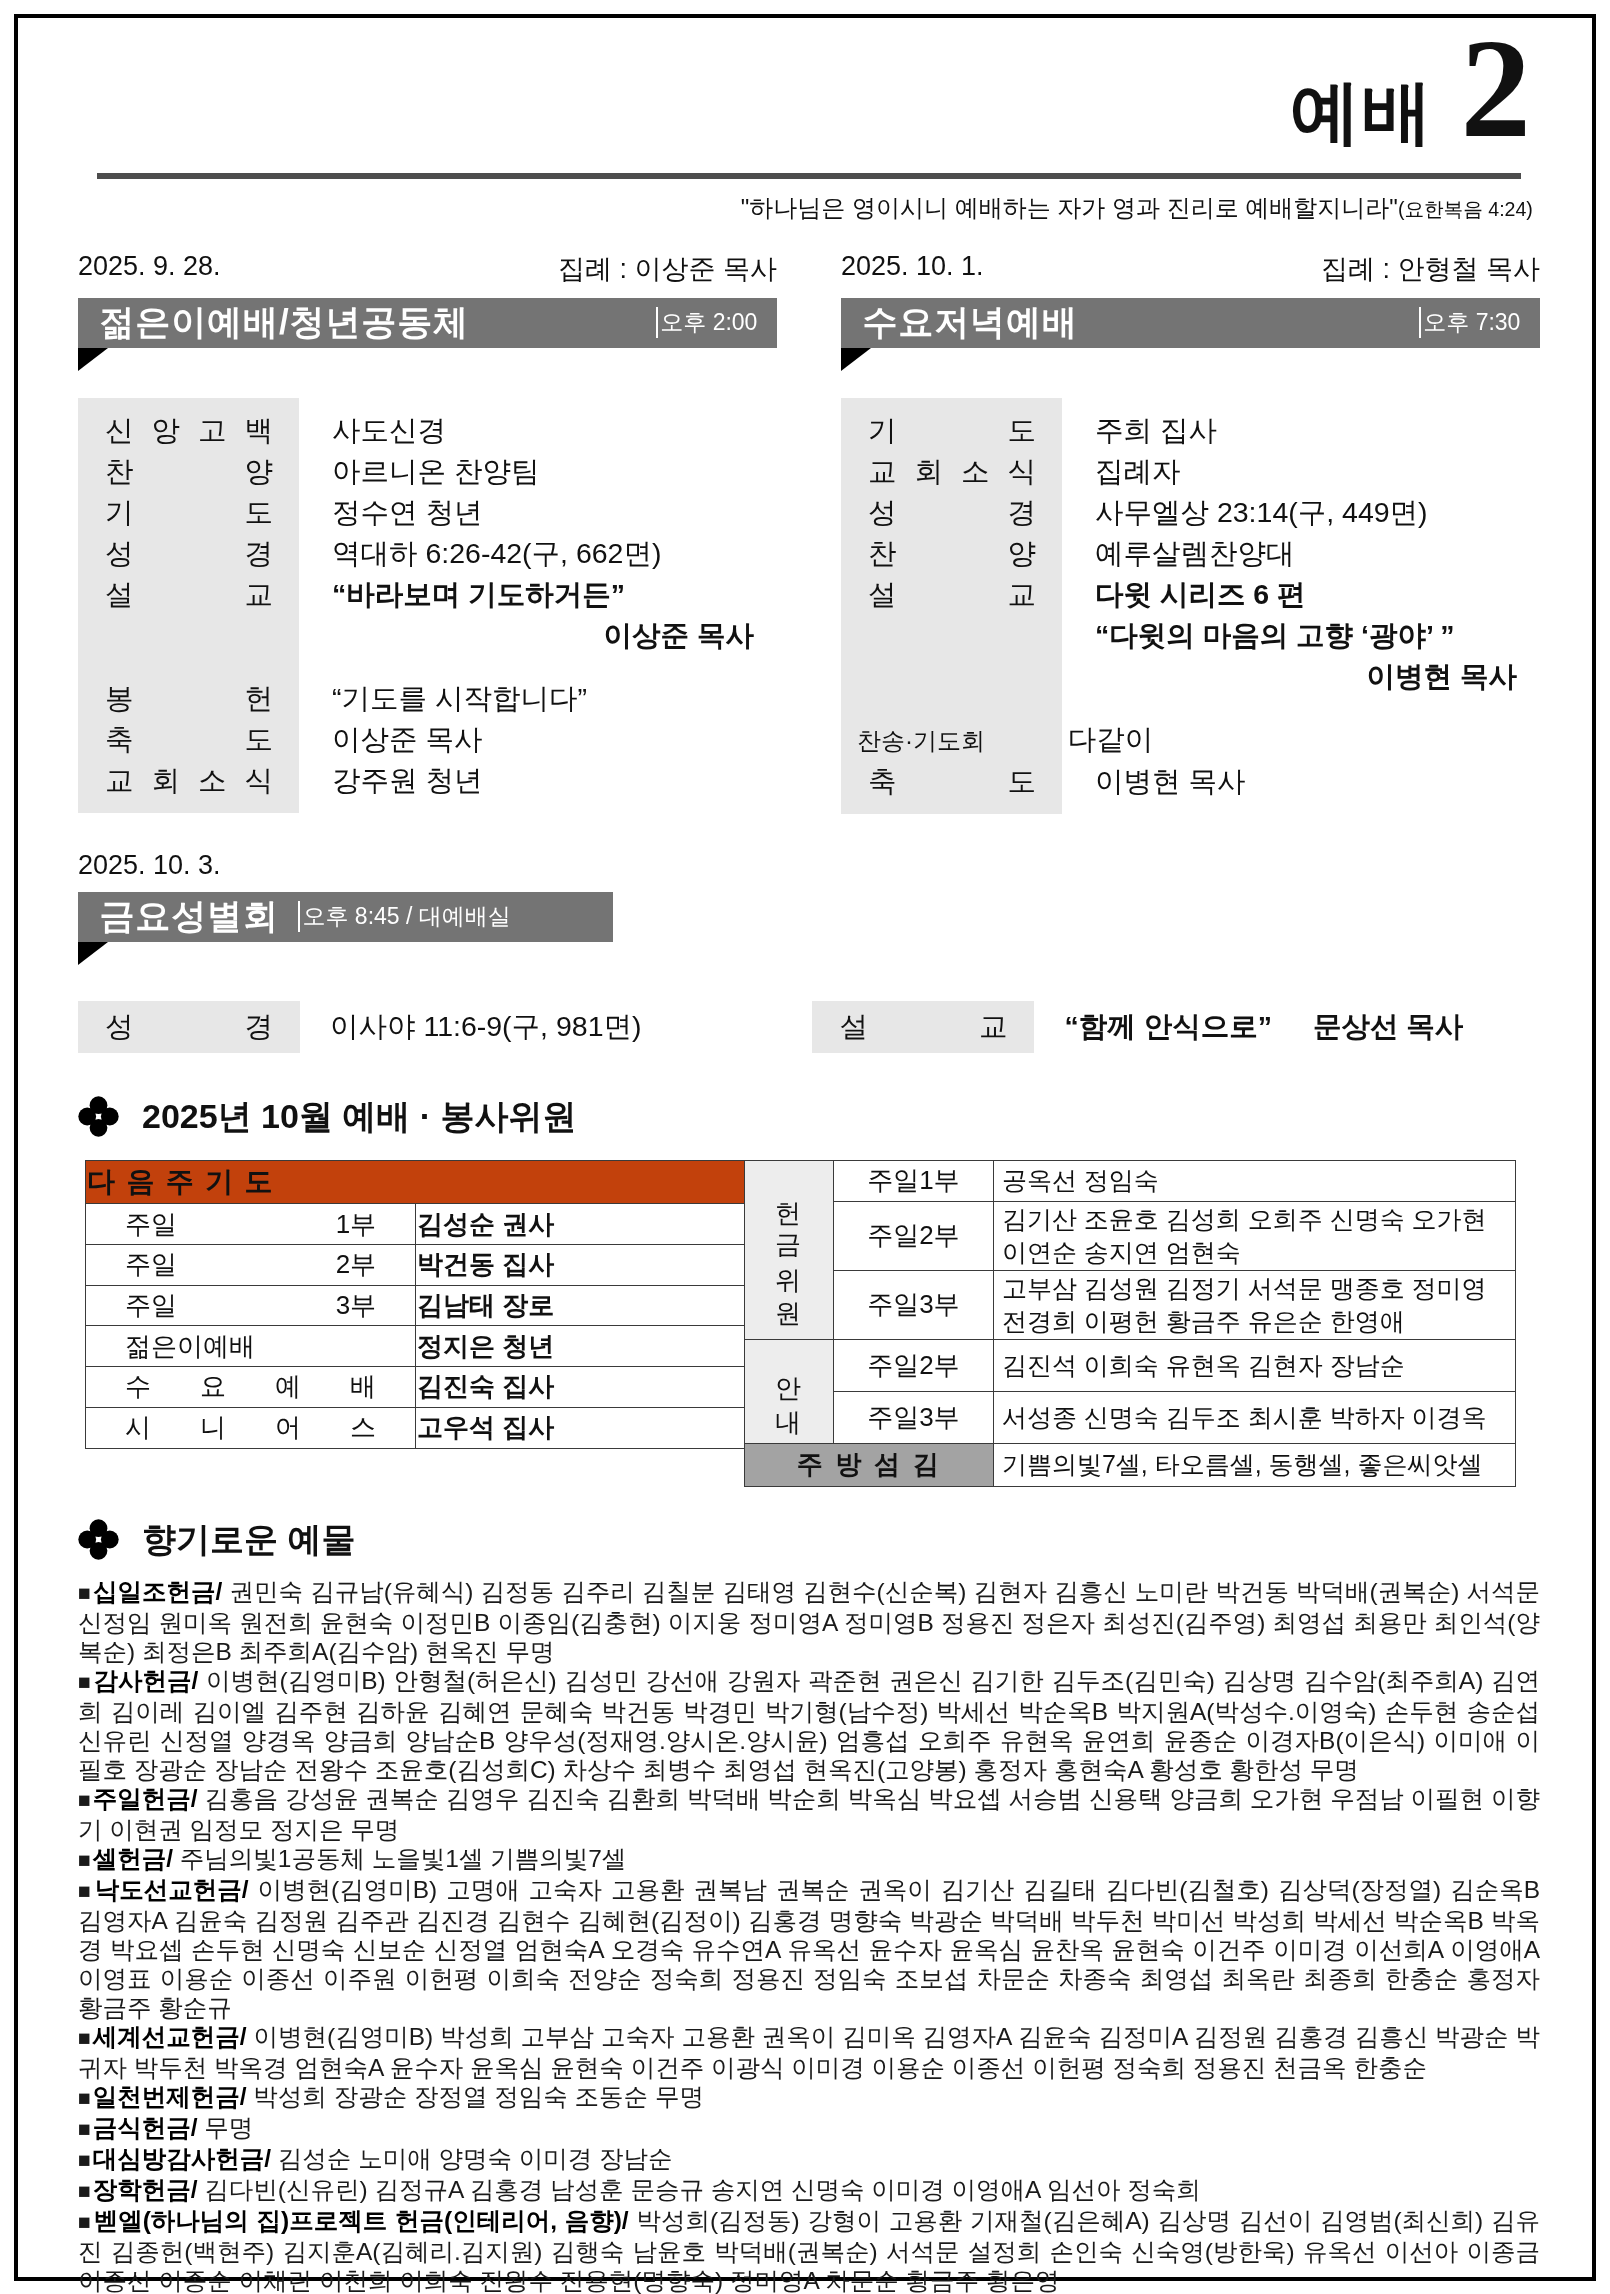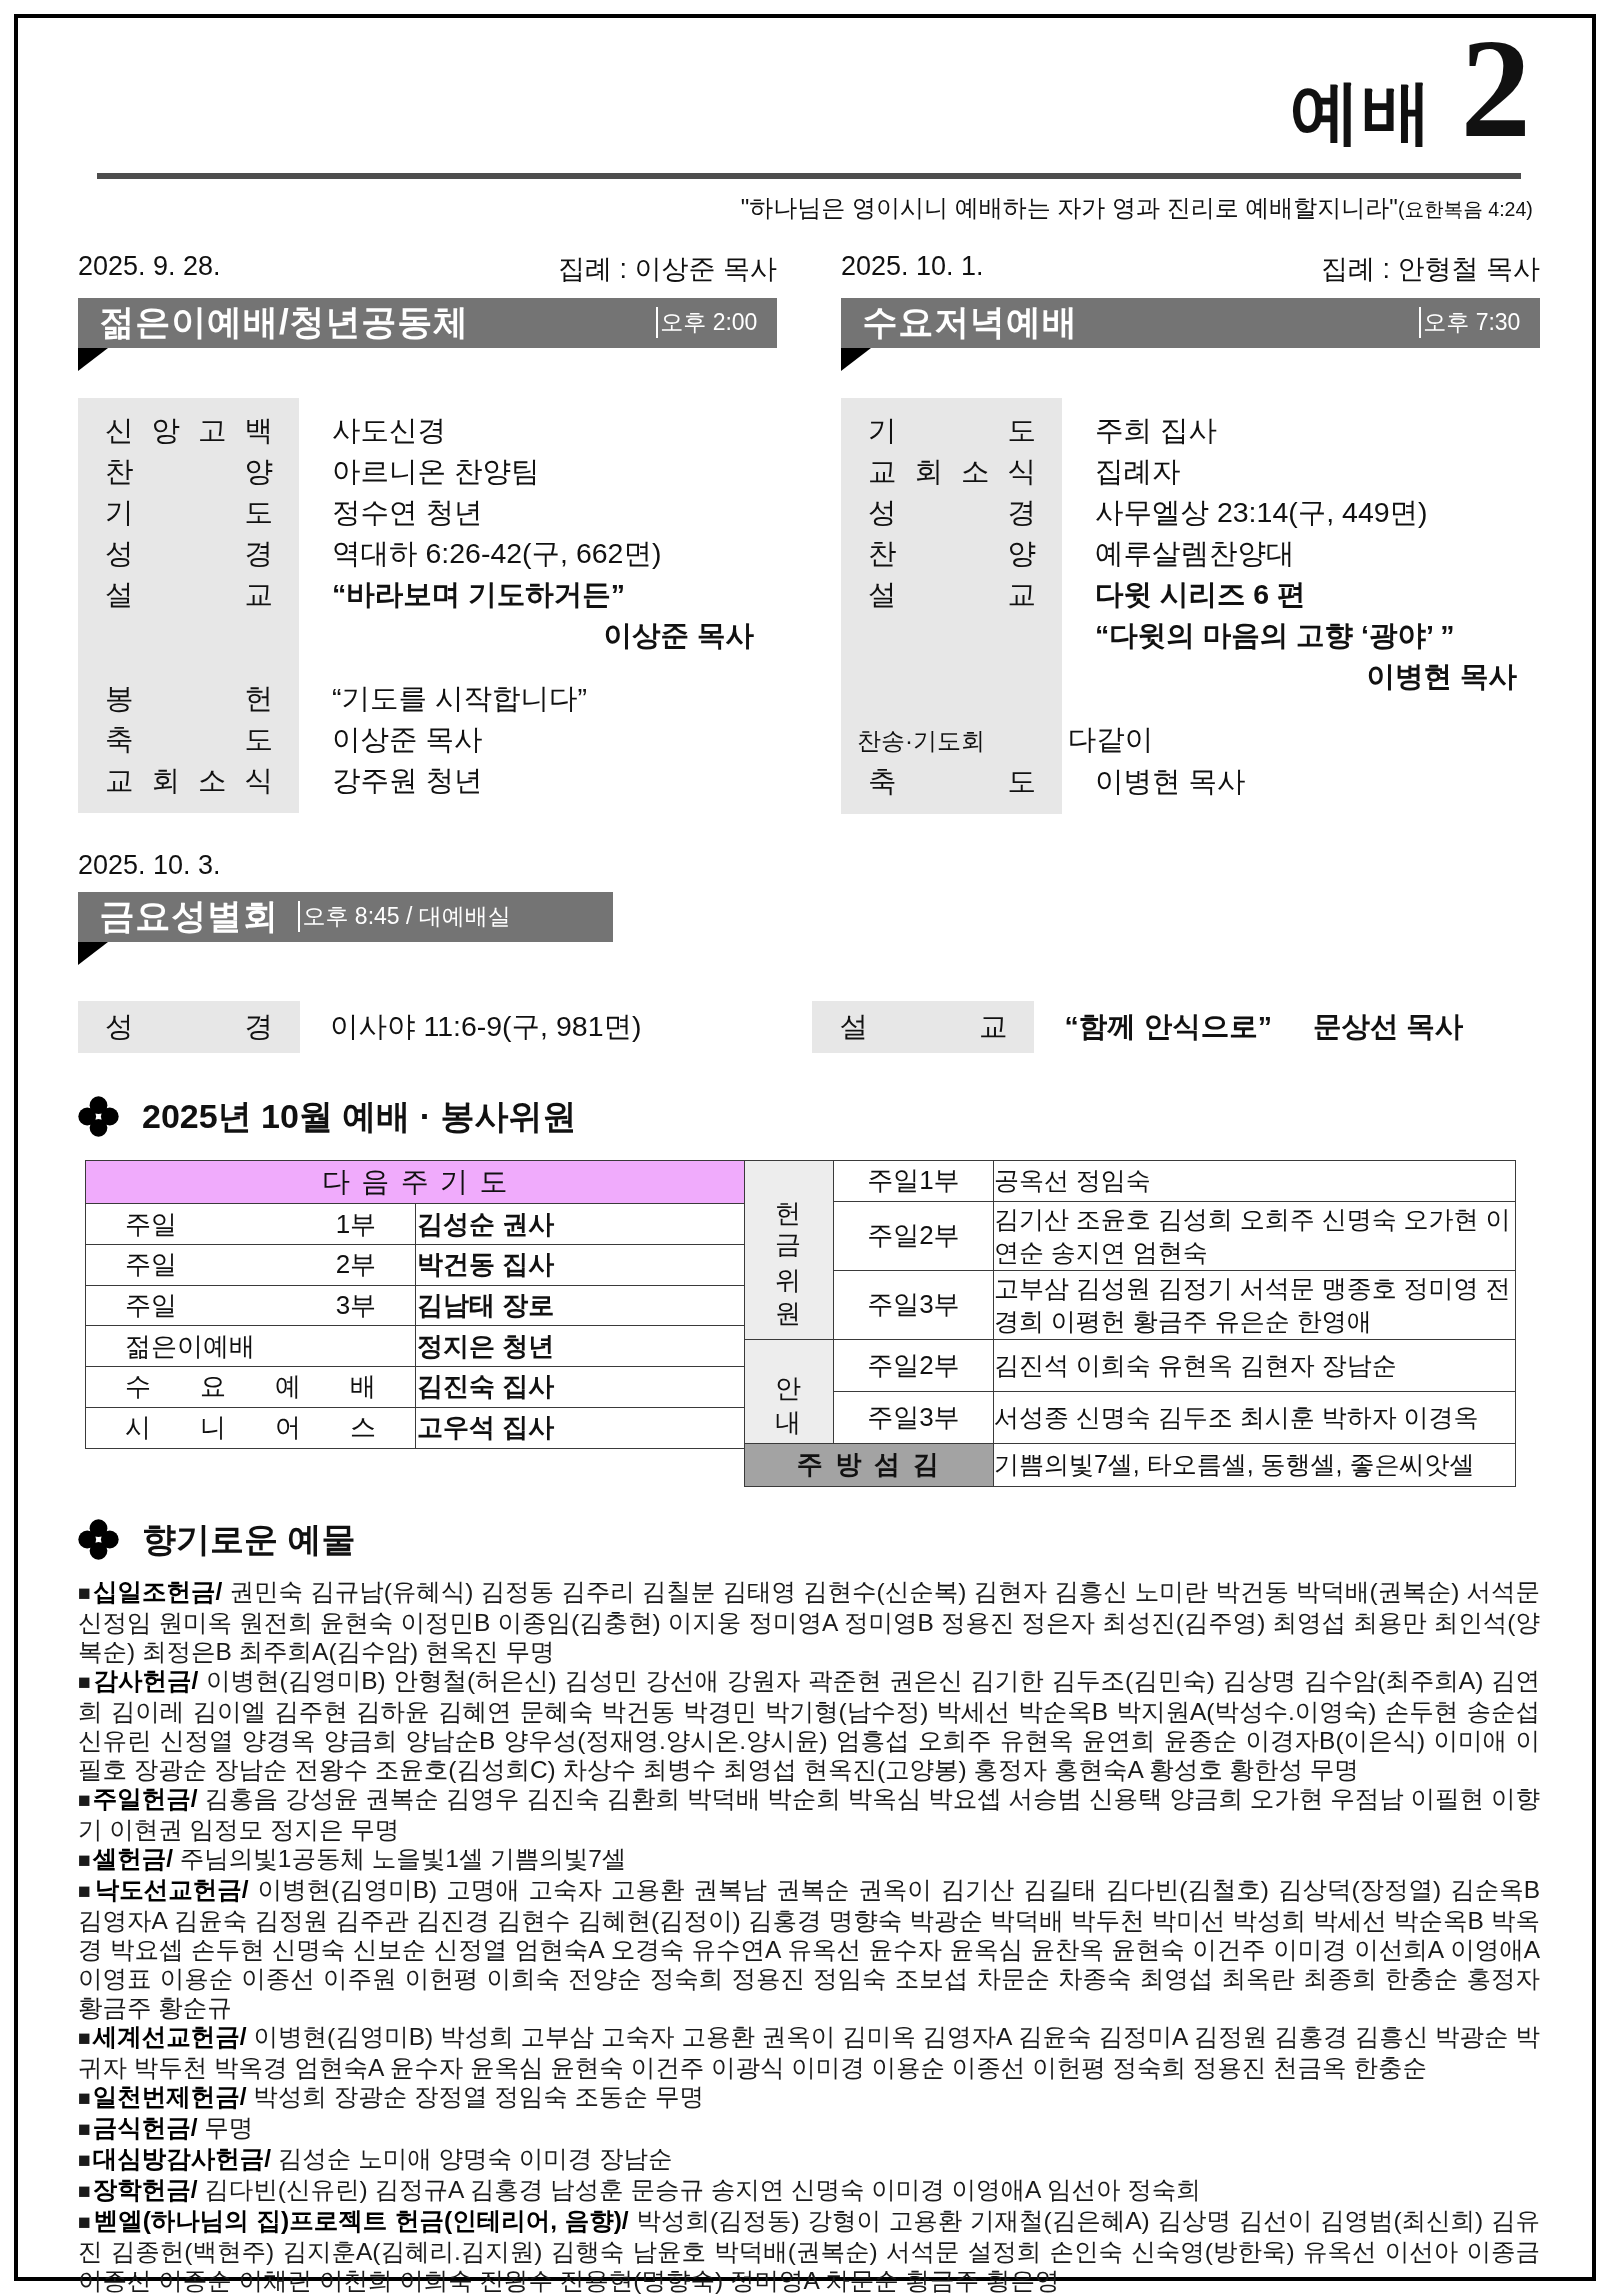--- a/index.html
+++ b/index.html
@@ -59,28 +59,28 @@
   .clover{width:41px;height:41px;flex:none;}
 
   
   .committee{display:flex;margin-top:19.6px;margin-left:7.1px;}
   table{border-collapse:collapse;table-layout:fixed;}
   td{border:1.8px solid #3a3a3a;font-size:26px;overflow:hidden;}
   .t-left{width:661px;height:289px;}
   .t-left td.period{width:303px;text-align:justify;text-align-last:justify;
                     padding:0 39px;}
   .t-left td.name{text-align:left;font-weight:bold;}
-  .t-left td.th{background:#f0abfc;text-align:center;font-weight:400;font-size:28px;
+  .t-left td.th{background:#c2410c;font-weight:700;font-size:28px;
                 letter-spacing:1.8px;}
   .t-right{width:772px;height:289px;margin-left:-1.8px;}
   .t-right td.vlabel{width:77px;background:#ededed;text-align:center;
                      writing-mode:vertical-rl;text-orientation:upright;
                      letter-spacing:7.1px;padding:5.3px 0;}
   .t-right td.period2{width:157px;text-align:center;}
-  .t-right td.names{padding-left:0;text-align:left;font-size:25px;}
+  .t-right td.names{padding-left:8px;text-align:left;font-size:25px;}
   .t-right td.kitchen{background:#a3a3a3;text-align:center;font-weight:700;
                       letter-spacing:2.7px;}
   .t-right tr.r0{height:41px;} .t-right tr.rM{height:52px;} .t-right tr.r5{height:43px;}
 
   
   .offerings{margin-top:14.3px;font-size:24.5px;line-height:29px;text-align:justify;
              color:#1a1a1a;}
   .offerings p{margin:0;}
   .off-label{font-weight:700;color:#000000;}
   .bullet{font-size:21.4px;font-weight:700;margin-right:1.8px;}

